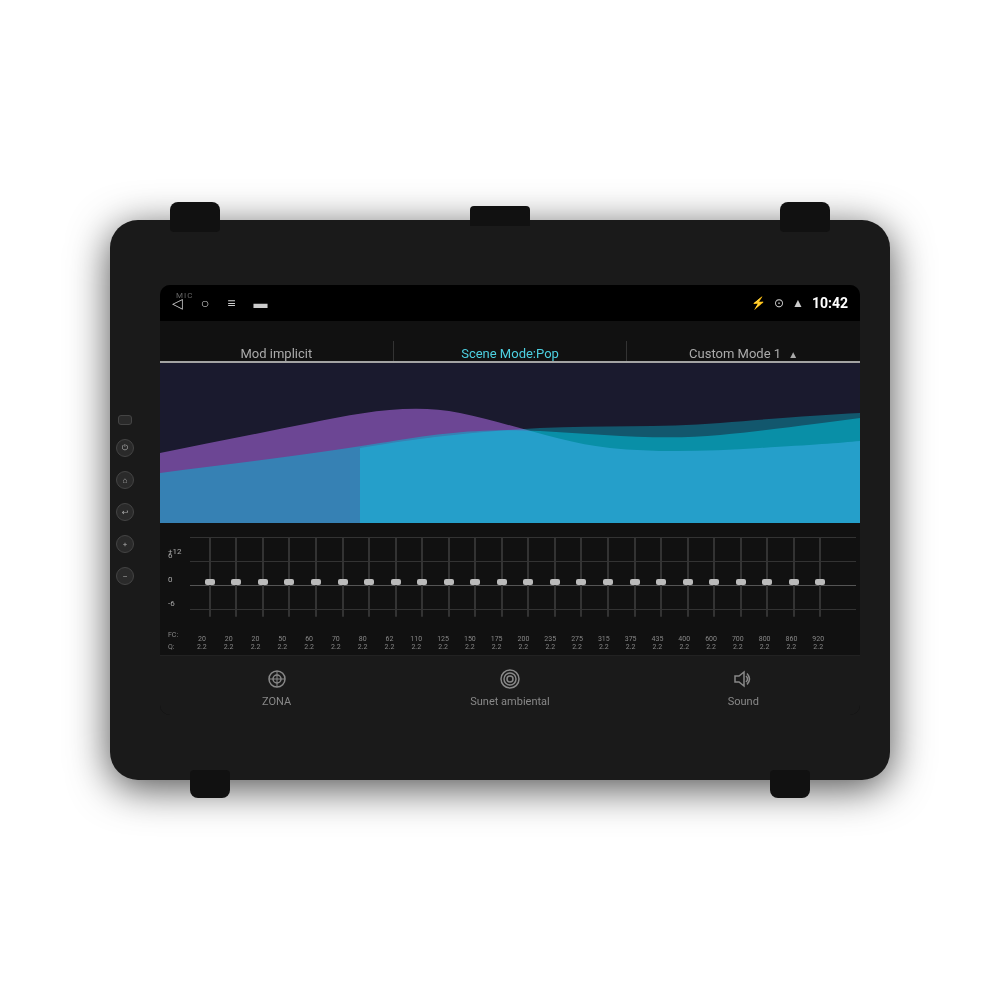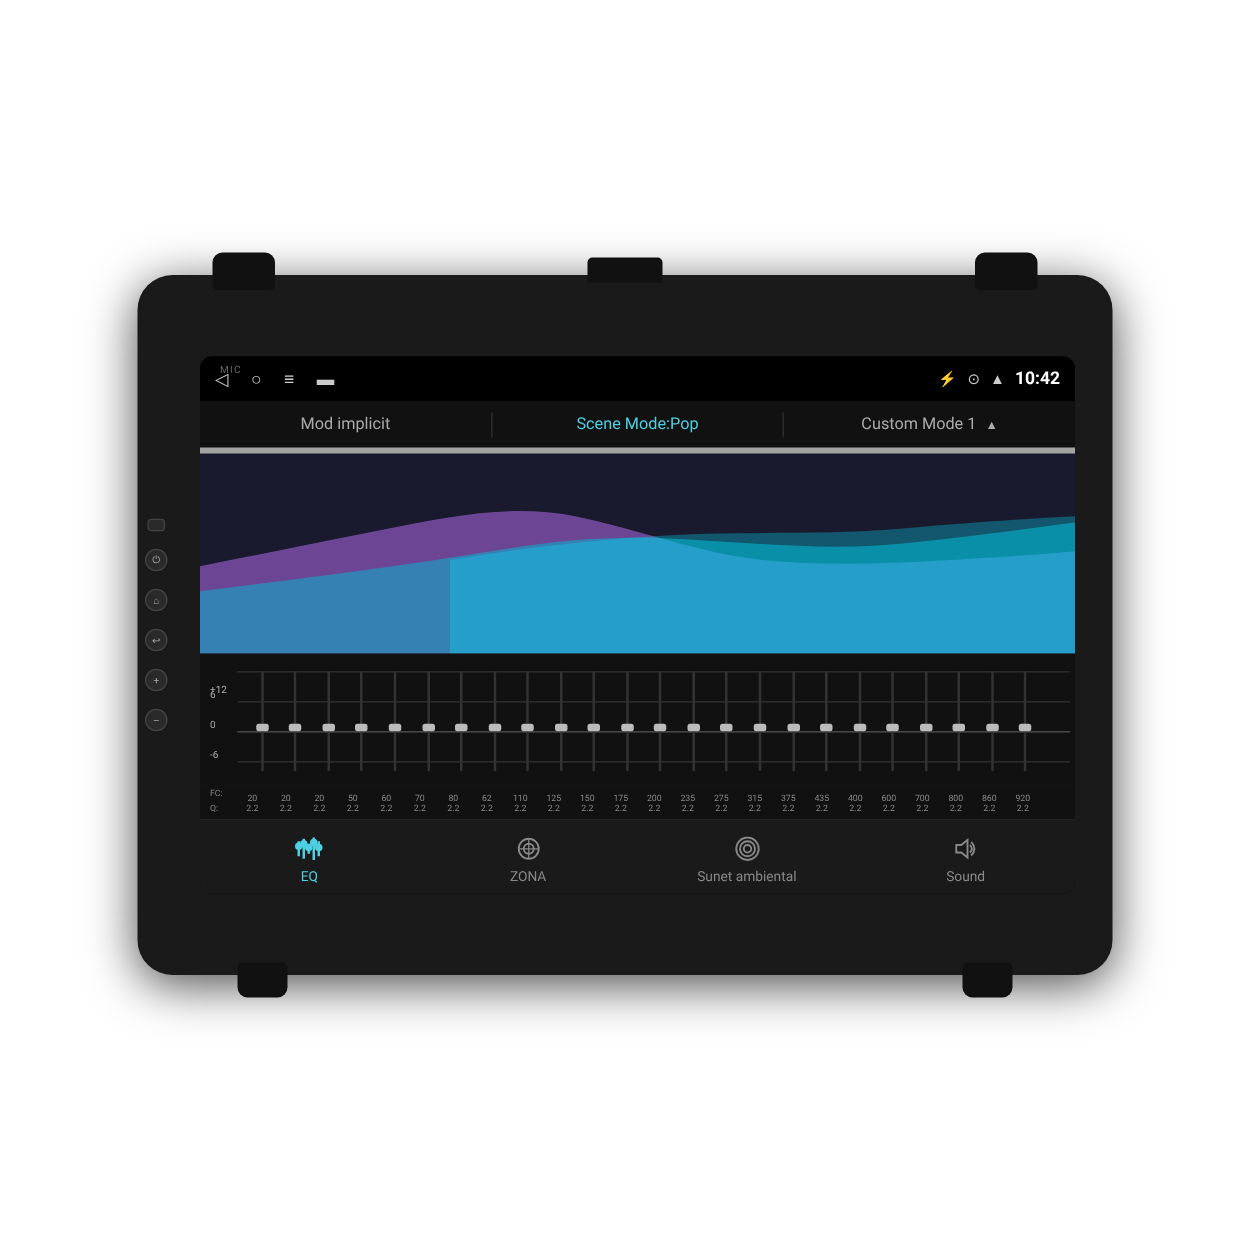--- a/index.html
+++ b/index.html
@@ -155,22 +155,22 @@
       font-weight: bold;
       color: #fff;
       text-align: right;
     }
 
     
     .mode-bar {
       height: 42px;
       background: #111;
       display: flex;
-      align-items: center;
-      border-bottom: 5px solid #a3a3a3;
+      align-items: flex-end;
+      border-bottom: 2px solid #a3a3a3;
     }
 
     .mode-item {
       flex: 1;
       text-align: center;
       font-size: 13px;
       color: #aaa;
       padding: 0 10px;
       position: relative;
     }
@@ -675,37 +675,20 @@
         <div class="freq-label-group">
           <span class="freq-val">920</span>
           <span class="freq-q">2.2</span>
         </div>
         <div style="position: absolute; left: 8px; bottom: 16px; font-size: 7px; color: rgb(136, 136, 136);">FC:</div>
         <div style="position: absolute; left: 8px; bottom: 4px; font-size: 7px; color: rgb(136, 136, 136);">Q:</div>
       </div>
 
     <div class="bottom-nav">
 
-      <div class="bottom-nav-item active">
-        <div class="nav-icon-container">
-          <svg width="24" height="20" viewBox="0 0 24 20">
-            <rect x="2" y="4" width="2" height="12" fill="#4dd0e1"></rect>
-            <rect x="6" y="2" width="2" height="16" fill="#4dd0e1"></rect>
-            <rect x="10" y="6" width="2" height="8" fill="#4dd0e1"></rect>
-            <rect x="14" y="1" width="2" height="18" fill="#4dd0e1"></rect>
-            <rect x="18" y="4" width="2" height="12" fill="#4dd0e1"></rect>
-            <circle cx="3" cy="8" r="3" fill="#4dd0e1"></circle>
-            <circle cx="7" cy="6" r="3" fill="#4dd0e1"></circle>
-            <circle cx="11" cy="9" r="3" fill="#4dd0e1"></circle>
-            <circle cx="15" cy="5" r="3" fill="#4dd0e1"></circle>
-            <circle cx="19" cy="9" r="3" fill="#4dd0e1"></circle>
-          </svg>
-        </div>
-        <span class="nav-item-label">EQ</span>
-      </div>
 
       <div class="bottom-nav-item">
         <div class="nav-icon-container" style="color:#888;">
           <svg width="24" height="20" viewBox="0 0 24 20">
             <circle cx="12" cy="10" r="4" fill="none" stroke="#888" stroke-width="1.5"></circle>
             <circle cx="12" cy="10" r="8" fill="none" stroke="#888" stroke-width="1.5"></circle>
             <line x1="12" y1="2" x2="12" y2="18" stroke="#888" stroke-width="1"></line>
             <line x1="4" y1="10" x2="20" y2="10" stroke="#888" stroke-width="1"></line>
           </svg>
         </div>

